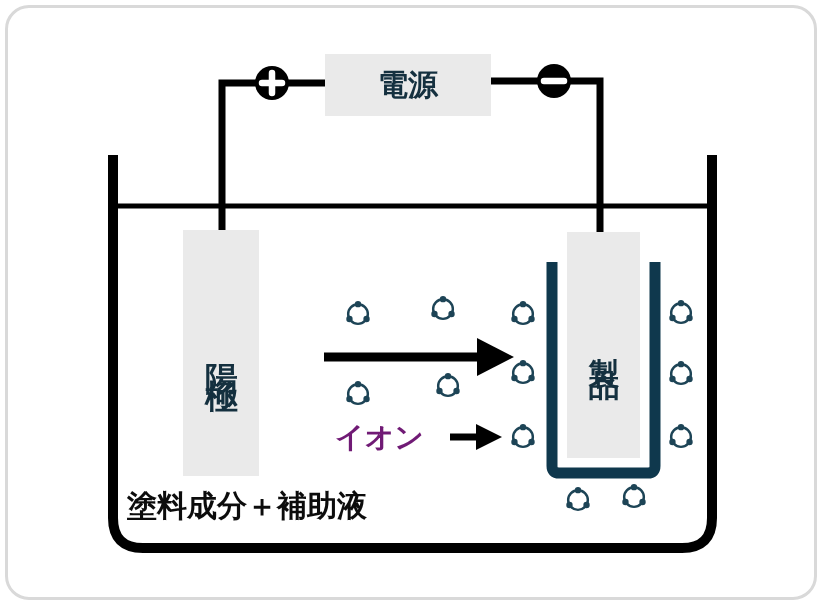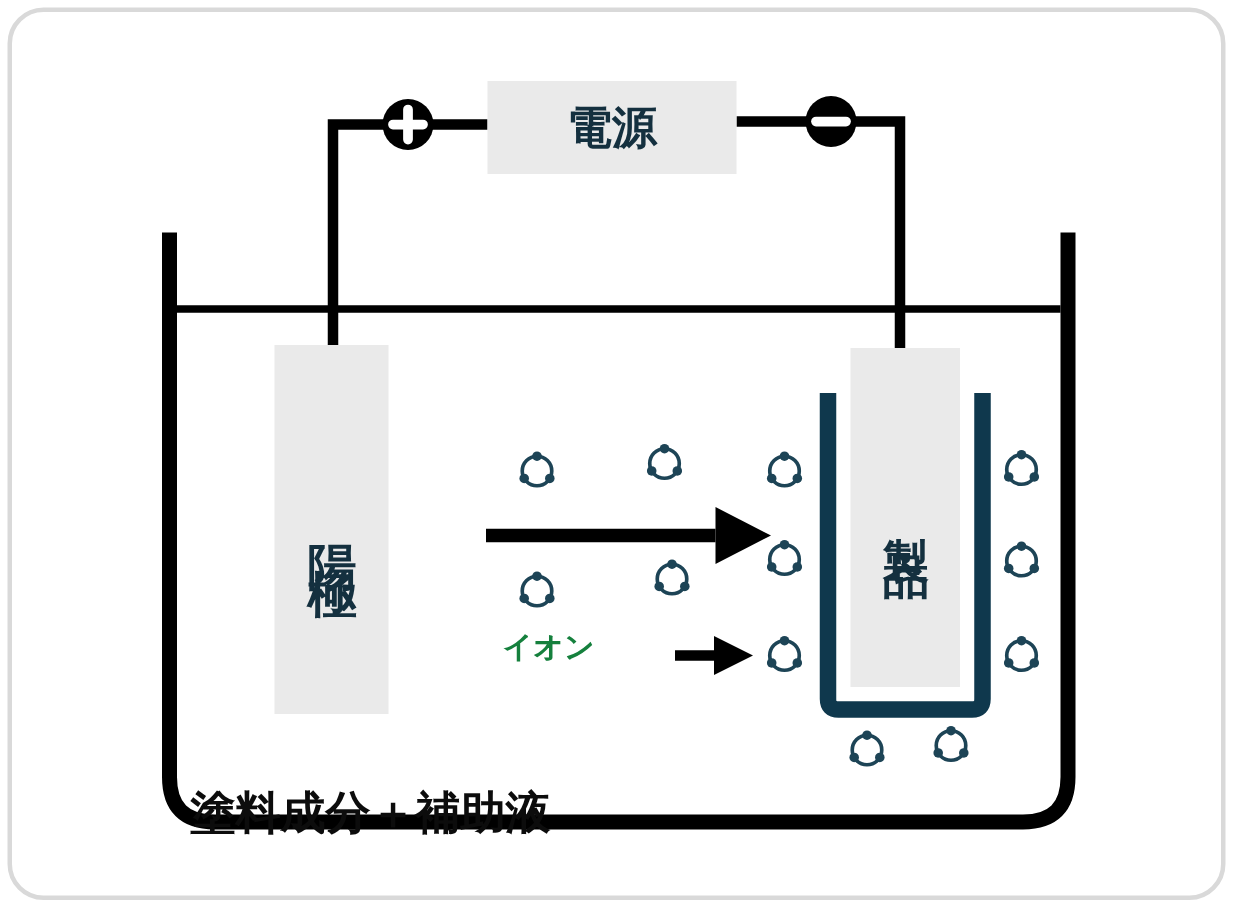--- a/index.html
+++ b/index.html
@@ -33,25 +33,25 @@
   .anode-box{left:183px;top:230px;width:76px;height:246px;}
   .product-box{left:567px;top:232px;width:73px;height:226px;}
   .vtext{
     writing-mode:vertical-rl;text-orientation:upright;
     font-weight:bold;color:var(--navy);
   }
   .anode-box .vtext{font-size:33px;letter-spacing:16px;}
   .product-box .vtext{font-size:31px;letter-spacing:12px;}
   .ion-label{
     position:absolute;left:335px;top:418px;
-    font-size:20px;font-weight:bold;color:#15803d;white-space:nowrap;
+    font-size:29px;font-weight:bold;color:#701a75;white-space:nowrap;
   }
   .solution-label{
     position:absolute;left:127px;top:486px;
-    font-size:30px;font-weight:bold;color:#0c0c0c;white-space:nowrap;margin-top:36px;
+    font-size:30px;font-weight:bold;color:#0c0c0c;white-space:nowrap;
   }
   .wire{stroke:var(--wire);stroke-width:7;fill:none;}
   .tank{stroke:var(--wire);stroke-width:10;fill:none;stroke-linejoin:round;}
   .liquid{stroke:var(--wire);stroke-width:5;fill:none;}
   .coating{stroke:var(--coating);stroke-width:11;fill:none;}
   .arrow-shaft-big{stroke:var(--wire);stroke-width:9;fill:none;}
   .arrow-shaft-small{stroke:var(--wire);stroke-width:7;fill:none;}
   .arrow-head{fill:var(--wire);}
   .terminal{fill:var(--wire);}
   .terminal-glyph{stroke:#ffffff;stroke-width:6.5;stroke-linecap:round;fill:none;}

